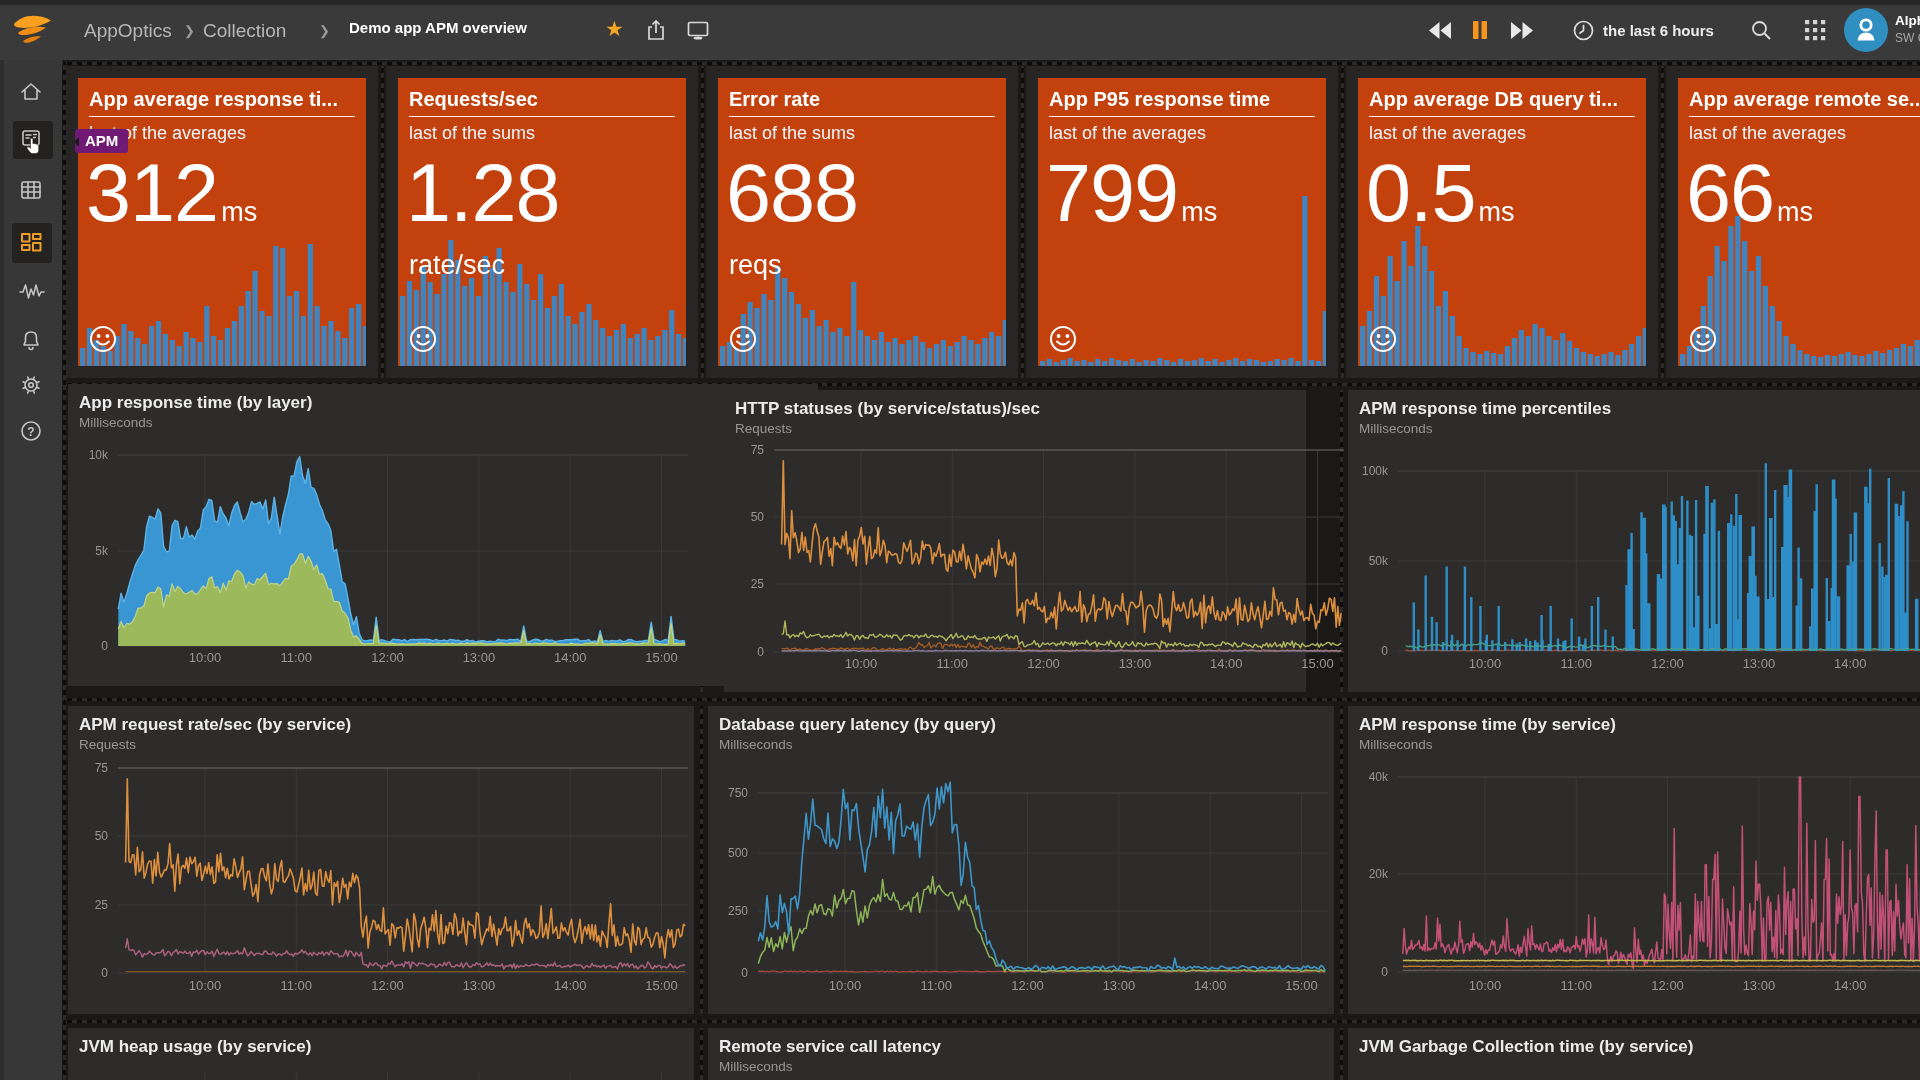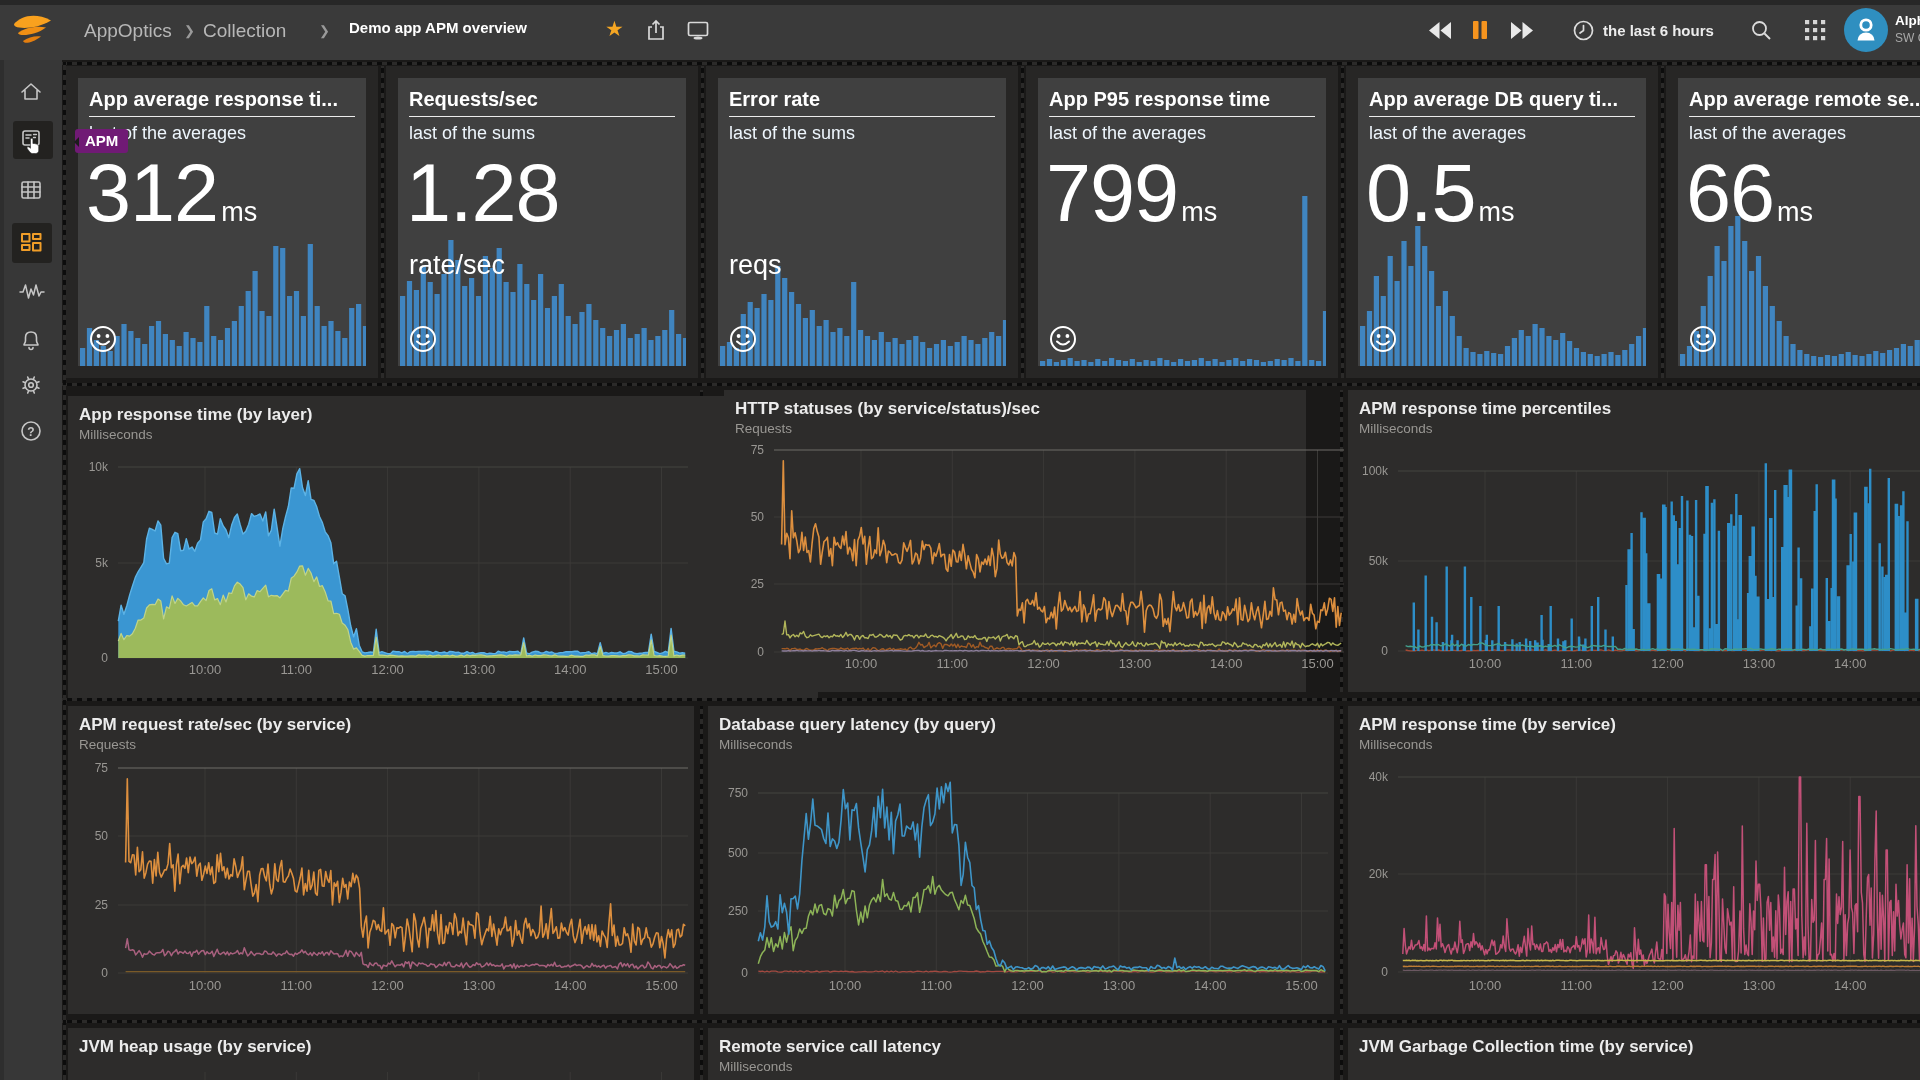--- a/index.html
+++ b/index.html
@@ -2,21 +2,21 @@
 <html><head><meta charset="utf-8"><style>
 *{margin:0;padding:0;box-sizing:border-box}
 html,body{width:1920px;height:1080px;overflow:hidden;background:#1a1918;
   font-family:"Liberation Sans",sans-serif;-webkit-font-smoothing:antialiased}
 .abs{position:absolute}
 #topbar{position:absolute;left:0;top:0;width:1920px;height:60px;
   background:linear-gradient(#272727 0,#272727 5px,#3a3a3a 5px)}
 #sidebar{position:absolute;left:0;top:60px;width:62px;height:1020px;
   background:linear-gradient(90deg,#2e2e2e 0,#2e2e2e 4px,#373737 4px)}
 .cpanel{position:absolute;top:66px;width:312px;height:312px;background:#272625}
-.card{position:absolute;left:12px;top:12px;width:288px;height:288px;background:#404040;overflow:hidden}
+.card{position:absolute;left:12px;top:12px;width:288px;height:288px;background:#c2410c;overflow:hidden}
 .ctitle{position:absolute;left:11px;top:10px;width:266px;font-size:20px;font-weight:700;color:#fff;white-space:nowrap;overflow:hidden}
 .cline{position:absolute;left:11px;top:38px;width:266px;border-top:1px solid rgba(255,255,255,0.9)}
 .csub{position:absolute;left:11px;top:45px;font-size:18px;color:#eef6fd}
 .num{position:absolute;left:8px;top:69px;font-size:81px;color:#fff;letter-spacing:-1px}
 .num .unit{font-size:27px;letter-spacing:0;margin-left:3px}
 .unit2{position:absolute;left:11px;top:172px;font-size:27px;color:#fff}
 .bars{position:absolute;left:0;bottom:0}
 .smiley{position:absolute;left:11px;top:247px}
 .panel{position:absolute;background:#2d2c2b}
 .ptitle{position:absolute;left:11px;top:9px;font-size:17px;font-weight:700;color:#ececec;white-space:nowrap}
@@ -326,20 +326,21 @@
           <rect x="257.3" y="153.0" width="5.2" height="22"></rect>
           <rect x="264.2" y="147.0" width="5.2" height="28"></rect>
           <rect x="271.1" y="141.0" width="5.2" height="34"></rect>
           <rect x="278.0" y="145.0" width="5.2" height="30"></rect>
           <rect x="284.9" y="129.0" width="5.2" height="46"></rect>
         </g>
       </svg>
       <div class="ctitle">Error rate</div>
       <div class="cline"></div>
       <div class="csub">last of the sums</div>
+      <div class="num">688</div>
       <div class="unit2">reqs</div>
       <svg class="smiley" width="28" height="28" viewBox="0 0 28 28">
         <circle cx="14" cy="14" r="12" fill="none" stroke="#fff" stroke-width="2"></circle>
         <circle cx="9.6" cy="11" r="1.9" fill="#fff"></circle>
         <circle cx="18.4" cy="11" r="1.9" fill="#fff"></circle>
         <path d="M8,16.5 Q14,22.5 20,16.5" fill="none" stroke="#fff" stroke-width="2" stroke-linecap="round"></path>
       </svg>
     </div>
   </div>
 <div class="cpanel" style="left:1026px">
@@ -515,21 +516,21 @@
       <div class="csub">last of the averages</div>
       <div class="num">66<span class="unit">ms</span></div>
       <svg class="smiley" width="28" height="28" viewBox="0 0 28 28">
         <circle cx="14" cy="14" r="12" fill="none" stroke="#fff" stroke-width="2"></circle>
         <circle cx="9.6" cy="11" r="1.9" fill="#fff"></circle>
         <circle cx="18.4" cy="11" r="1.9" fill="#fff"></circle>
         <path d="M8,16.5 Q14,22.5 20,16.5" fill="none" stroke="#fff" stroke-width="2" stroke-linecap="round"></path>
       </svg>
     </div>
   </div>
-<div class="panel" style="left:68px;top:396px;width:750px;height:302px">
+<div class="panel" style="left:68px;top:384px;width:750px;height:302px">
     <div class="ptitle">App response time (by layer)</div>
     <div class="psub">Milliseconds</div>
     <svg width="626" height="302" viewBox="0 0 626 302" style="position:absolute;left:0;top:0">
       <line x1="137.0" y1="71" x2="137.0" y2="262" stroke="#3a3937" stroke-width="1"></line>
       <line x1="228.3" y1="71" x2="228.3" y2="262" stroke="#3a3937" stroke-width="1"></line>
       <line x1="319.6" y1="71" x2="319.6" y2="262" stroke="#3a3937" stroke-width="1"></line>
       <line x1="410.9" y1="71" x2="410.9" y2="262" stroke="#3a3937" stroke-width="1"></line>
       <line x1="502.2" y1="71" x2="502.2" y2="262" stroke="#3a3937" stroke-width="1"></line>
       <line x1="593.5" y1="71" x2="593.5" y2="262" stroke="#3a3937" stroke-width="1"></line>
       <line x1="50" y1="71.0" x2="620" y2="71.0" stroke="#454441" stroke-width="1"></line>

